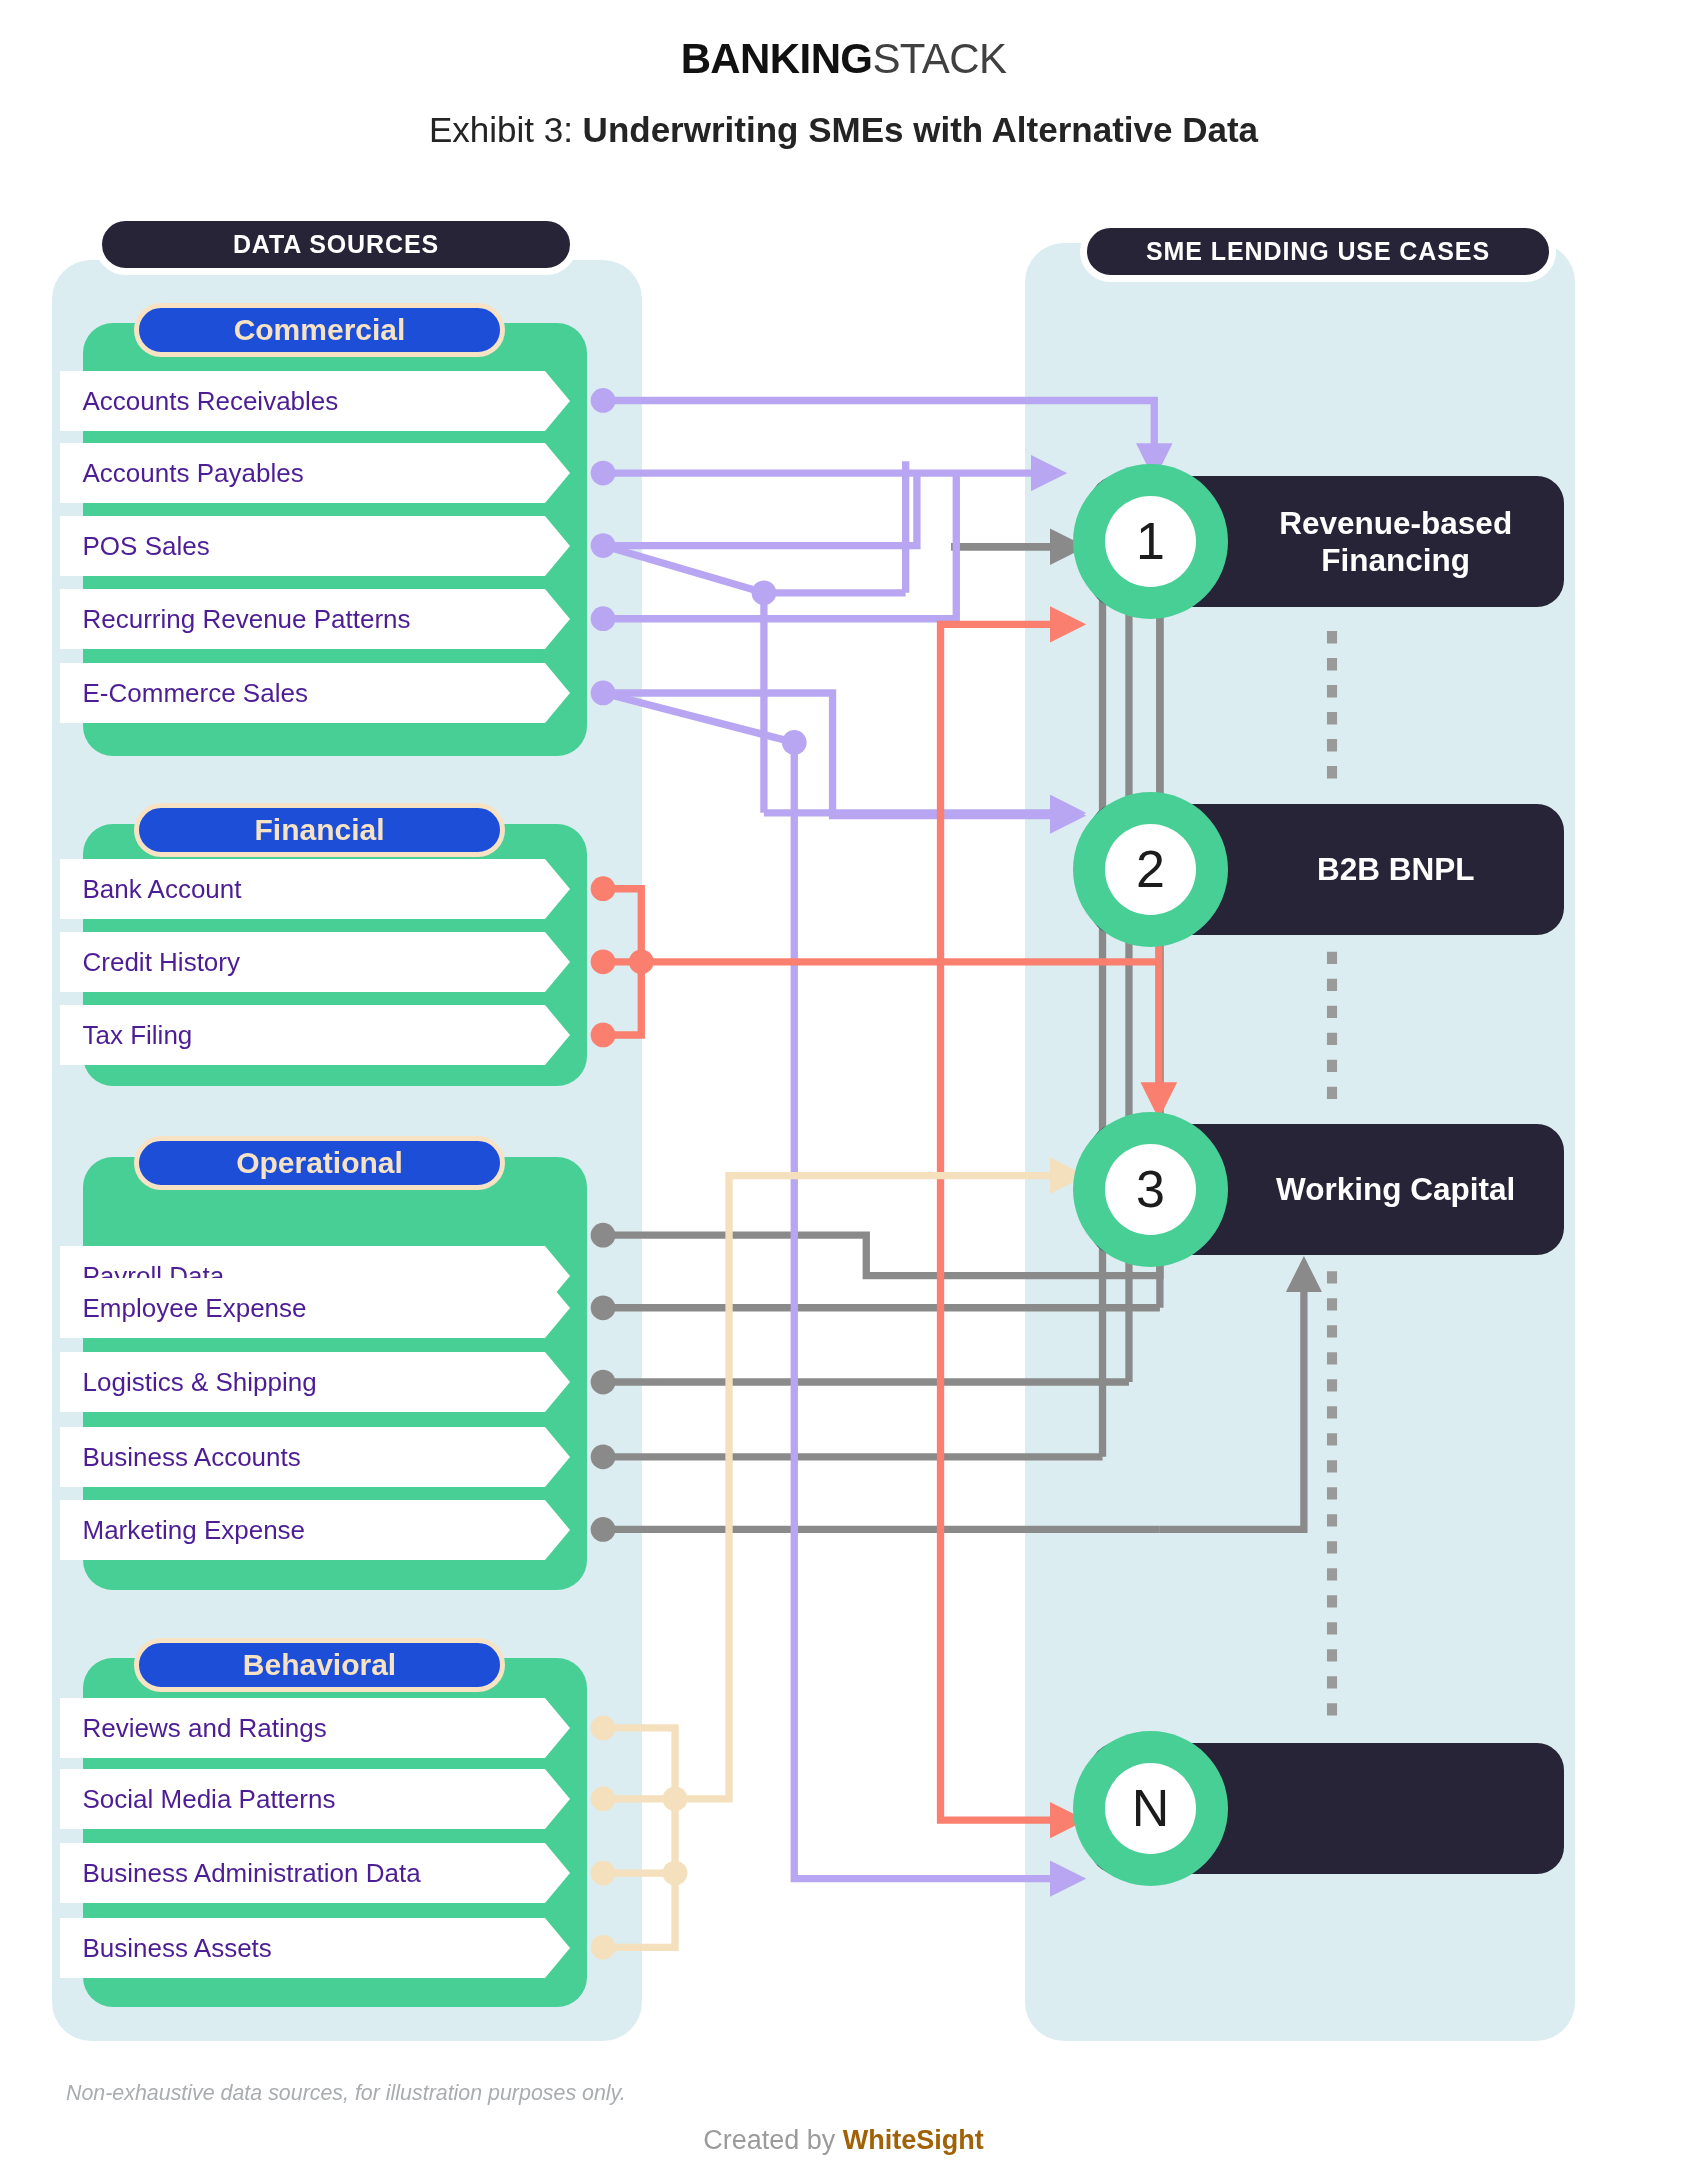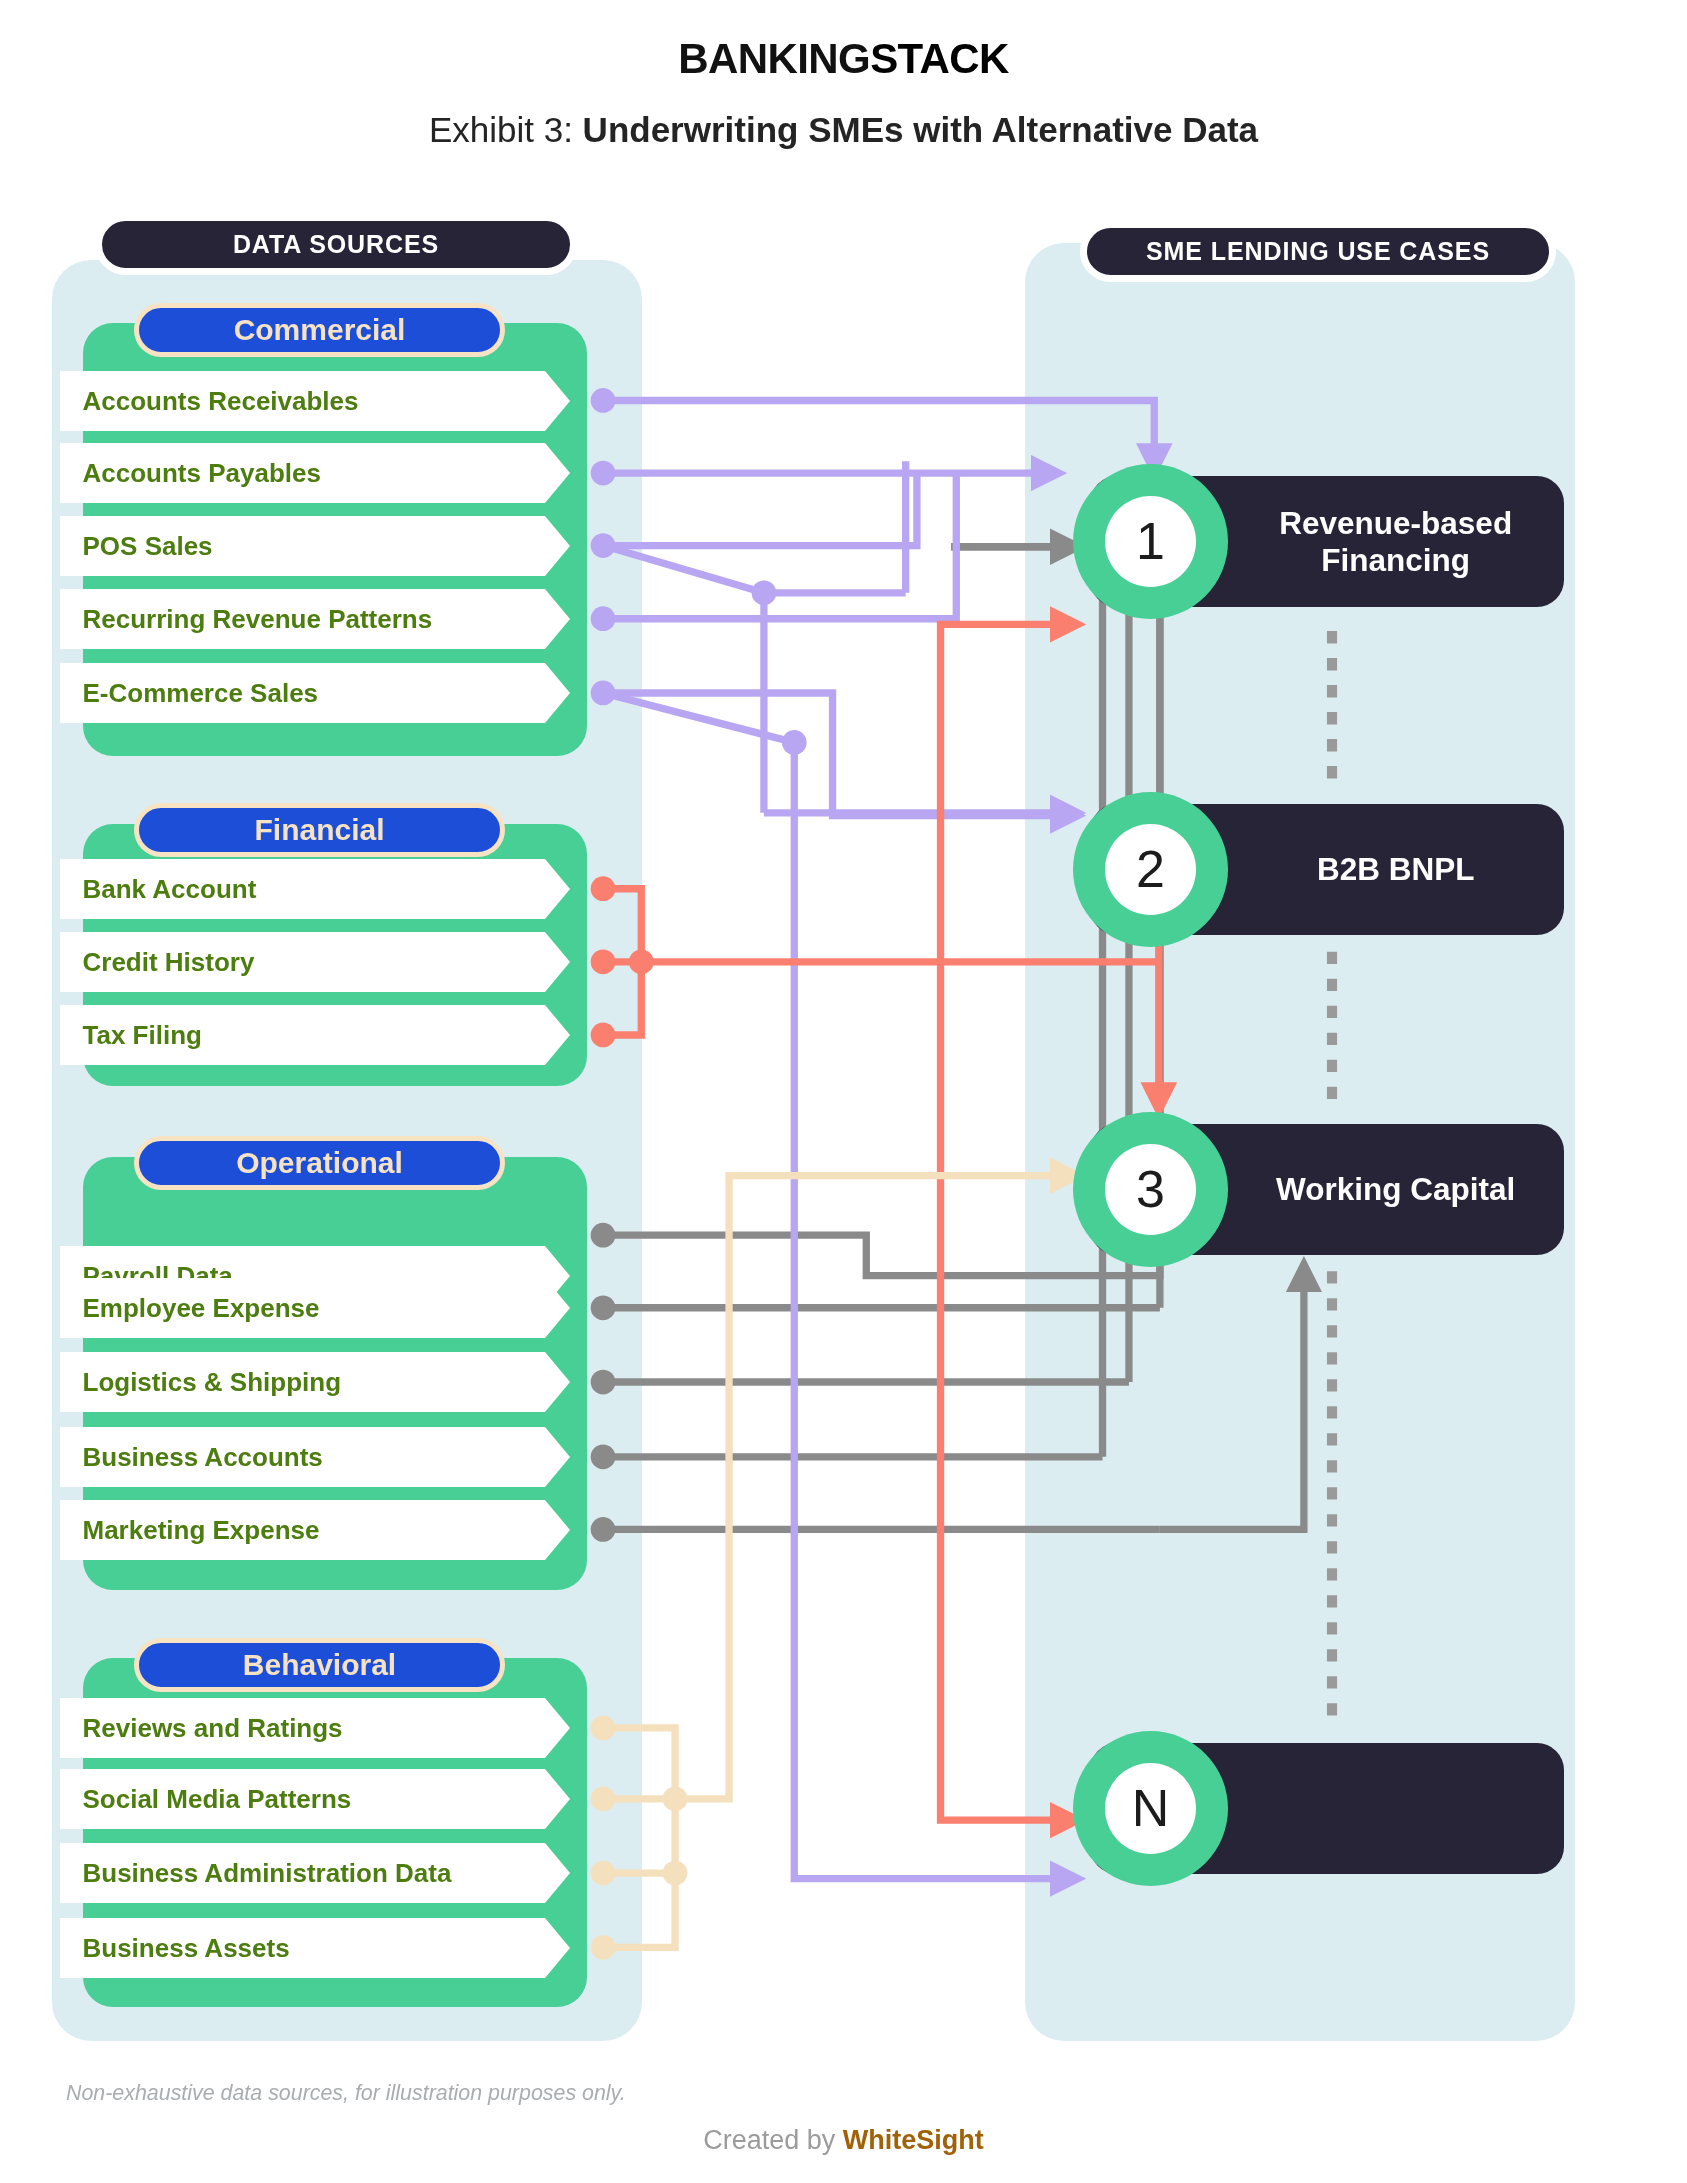--- a/index.html
+++ b/index.html
@@ -11,21 +11,21 @@
     overflow: hidden;
   }
 
   
   .brand {
     position: absolute; top: 35px; left: 0; width: 1687px;
     text-align: center; font-size: 42px; letter-spacing: -0.6px;
     color: #111111; white-space: nowrap;
   }
   .brand .b1 { font-weight: 700; }
-  .brand .b2 { font-weight: 700; color: #000000; }
+  .brand .b2 { font-weight: 400; color: #404040; }
 
   .subtitle {
     position: absolute; top: 110px; left: 0; width: 1687px;
     text-align: center; font-size: 35px; color: #242424;
     white-space: nowrap;
   }
   .subtitle .s1 { font-weight: 400; }
   .subtitle .s2 { font-weight: 700; }
 
   
@@ -55,24 +55,23 @@
     border: 5.6px solid #f7e3c4; border-radius: 31.5px;
     font-weight: 700; font-size: 30px;
     display: flex; align-items: center; justify-content: center;
     white-space: nowrap; z-index: 6;
   }
   .tag {
     position: absolute; left: 60px; height: 60px;
     background: #ffffff;
     display: flex; align-items: center;
     padding-left: 22.5px;
-    font-size: 26px; color: #4d7c0f;
+    font-size: 26px; color: #4c1d95;
     clip-path: polygon(0 0, calc(100% - 25px) 0, 100% 50%, calc(100% - 25px) 100%, 0 100%);
     white-space: nowrap;
-    font-weight: bold;
   }
 
   
   #group-commercial  { left: 83px; top: 323px;  width: 504px; height: 433px; }
   #group-financial   { left: 83px; top: 824px; width: 504px; height: 262px; }
   #group-operational { left: 83px; top: 1157px; width: 504px; height: 433px; }
   #group-behavioral  { left: 83px; top: 1658px; width: 504px; height: 349px; }
 
   #label-commercial  { left: 134px; top: 303px;  width: 371px; height: 54px; }
   #label-financial   { left: 134px; top: 803px; width: 371px; height: 54px; }

